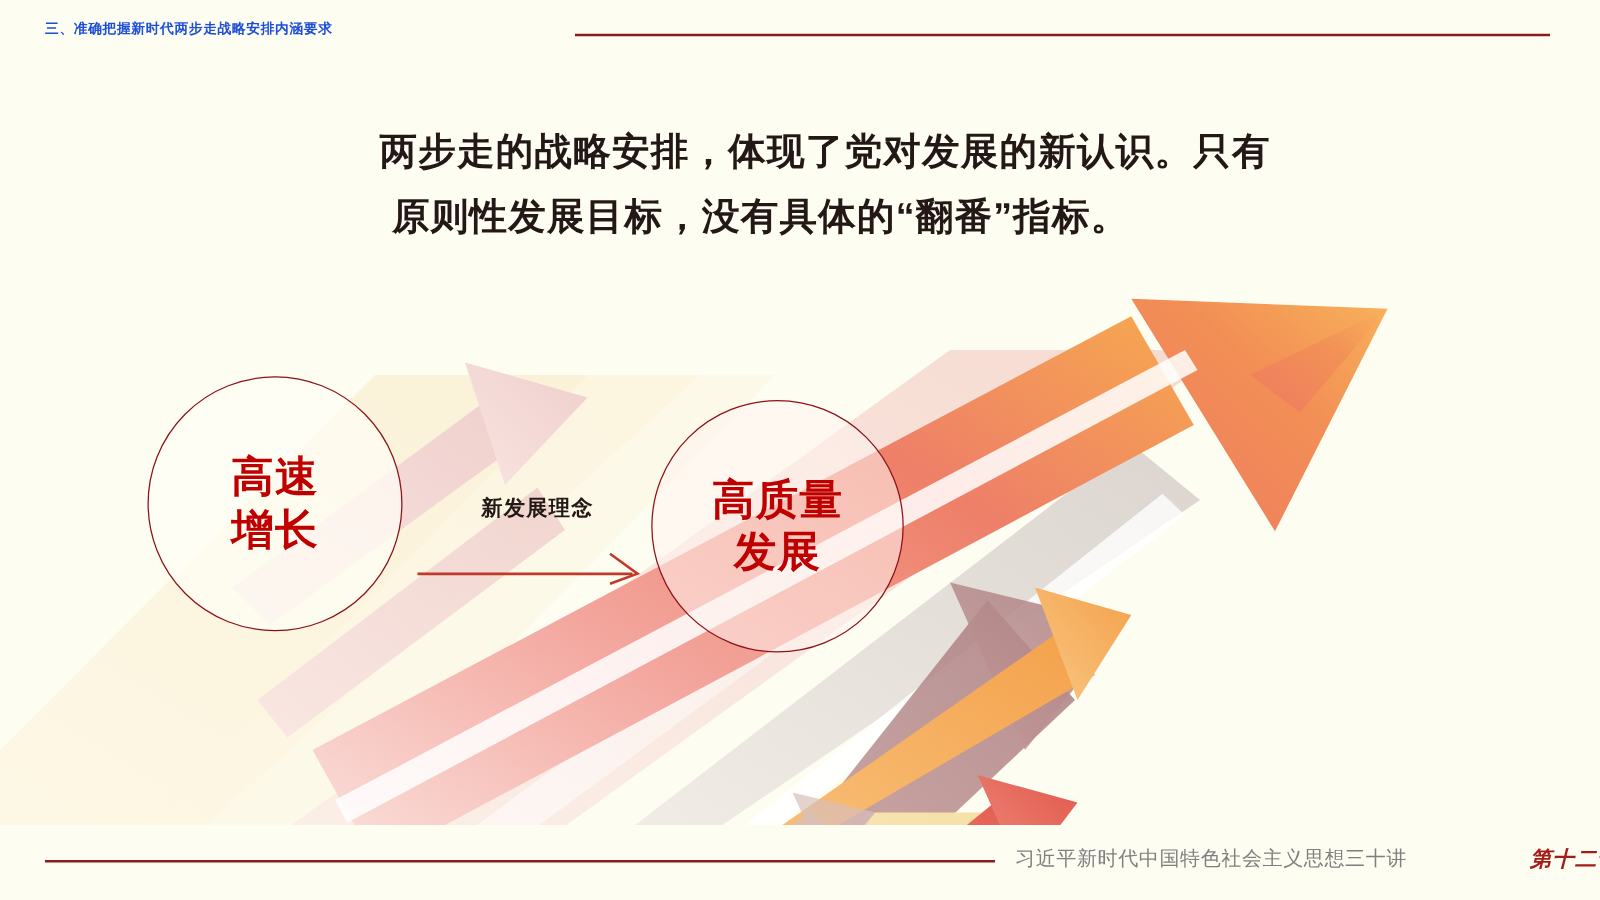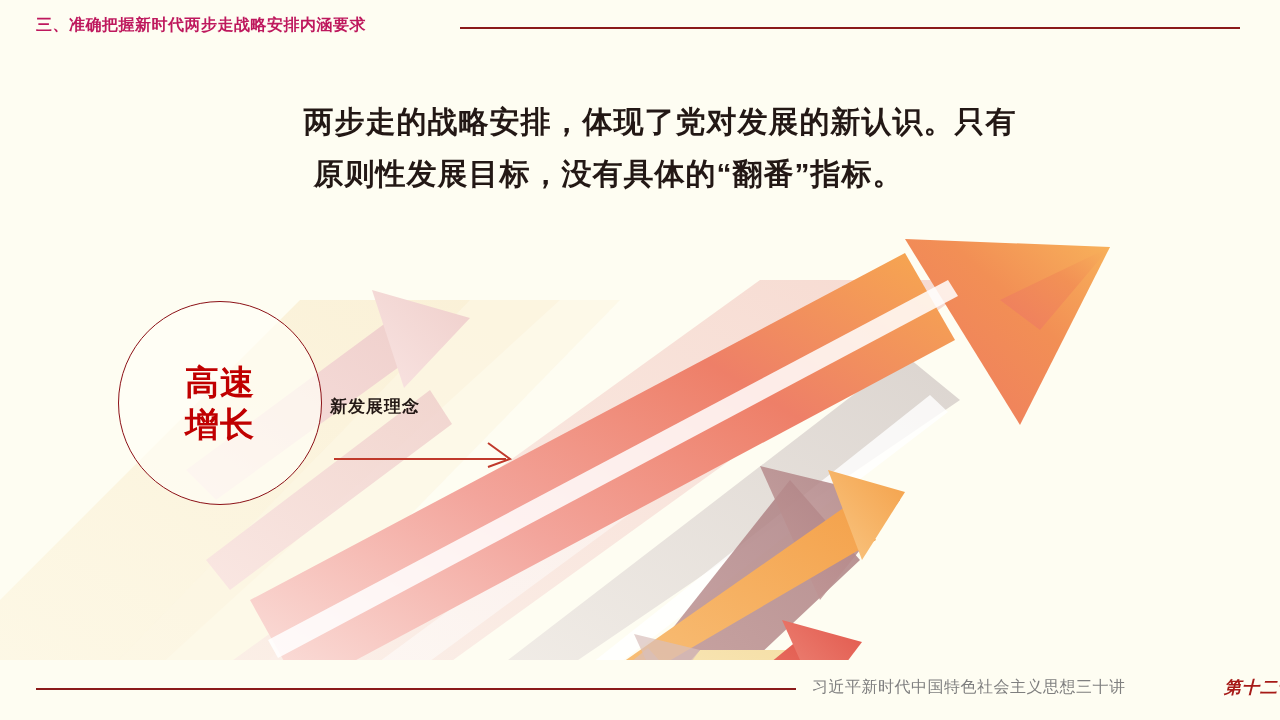--- a/index.html
+++ b/index.html
@@ -18,21 +18,21 @@
 
   
   #bg-art{position:absolute;left:0;top:0;width:1280px;height:720px;}
 
   
   #header{
     position:absolute;left:0;top:0;width:1280px;height:56px;
   }
   #header-title{
     position:absolute;left:36px;top:15px;
-    font-size:16px;font-weight:bold;color:#be185d;
+    font-size:11px;font-weight:bold;color:#1d4ed8;
     letter-spacing:.5px;white-space:nowrap;
   }
   #header-rule{
     position:absolute;left:460px;top:27px;width:780px;height:2px;
     background:#8B1A1A;
   }
 
   
   #main-title{
     position:absolute;left:0;top:96px;width:1280px;
@@ -66,21 +66,21 @@
     background:rgba(255,244,241,.55);
   }
   .node-label{pointer-events:none;}
 
   
   #connector{
     position:absolute;left:330px;top:395px;width:200px;height:80px;
   }
   #connector-label{
     position:absolute;left:0;top:0;width:200px;
-    text-align:left;
+    text-align:center;
     font-size:17px;font-weight:bold;color:#231815;
     letter-spacing:1px;
     white-space:nowrap;
   }
 
   
   #footer{position:absolute;left:0;top:660px;width:1112px;height:60px;}
   #footer-rule{
     position:absolute;left:36px;top:28px;width:760px;height:2px;
     background:#8B1A1A;
@@ -221,20 +221,26 @@
     <span class="ln ln2">原则性发展目标，没有具体的“翻番”指标。</span>
   </div>
 
   <div id="circle-left" class="node-circle">
     <span class="node-label">
       <span>高速</span><br>
       <span>增长</span>
     </span>
   </div>
 
+  <div id="circle-right" class="node-circle">
+    <span class="node-label">
+      <span>高质量</span><br>
+      <span>发展</span>
+    </span>
+  </div>
 
   <div id="connector">
     <div id="connector-label">新发展理念</div>
     <svg style="position:absolute;left:0;top:42px;" width="200" height="36" viewBox="0 0 200 36">
       <line x1="4" y1="22" x2="176" y2="22" stroke="#C0392B" stroke-width="2.2"></line>
       <polyline points="158,6 180,22 158,30" fill="none" stroke="#C0392B" stroke-width="2"></polyline>
     </svg>
   </div>
 
   <div id="footer">

